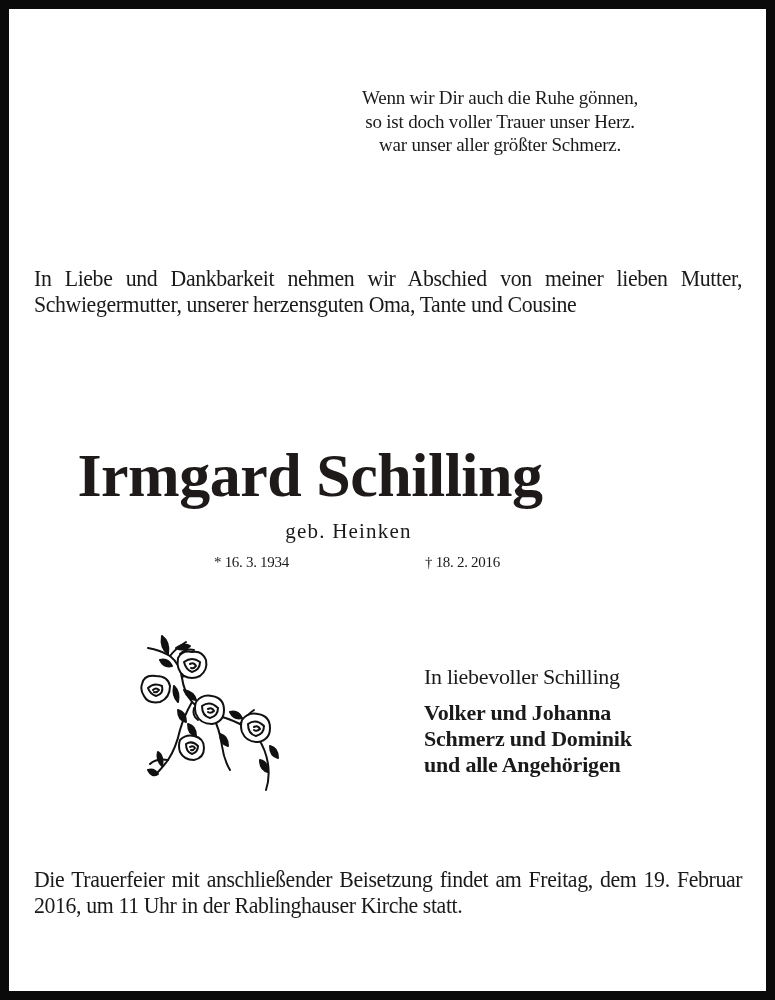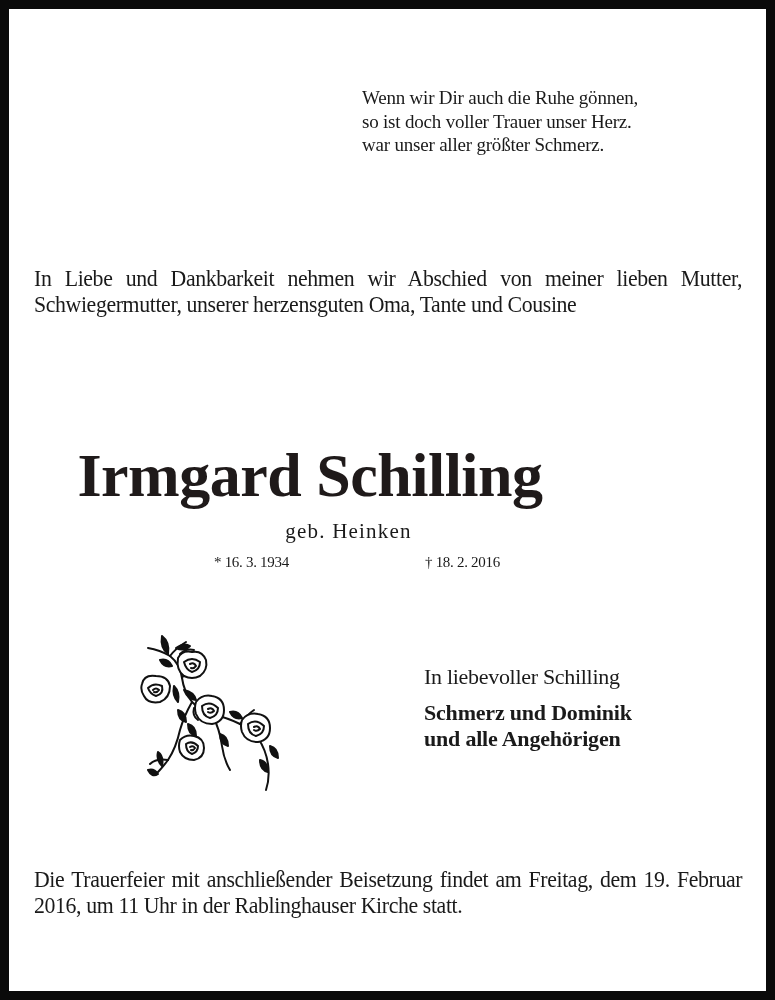--- a/index.html
+++ b/index.html
@@ -26,20 +26,21 @@
       background: #ffffff;
     }
     .poem {
       position: absolute;
       left: 362px;
       top: 86px;
       font-size: 19px;
       line-height: 23.5px;
       letter-spacing: -0.2px;
       white-space: nowrap;
+      text-align: center;
     }
     .poem div { margin: 0; }
     .intro {
       position: absolute;
       left: 34px;
       top: 266px;
       width: 708px;
       font-size: 22.5px;
       line-height: 26px;
       text-align: justify;
@@ -195,17 +196,18 @@
       <path d="M-12 -8 Q-6 -14 2 -12 Q12 -10 12 0 Q12 10 2 12 Q-8 12 -12 4 Q-14 -2 -12 -8 Z" fill="#fff"></path>
       <path d="M-6 -4 Q0 -8 6 -2 Q6 4 0 6 Q-6 4 -6 -4 Z"></path>
       <path d="M-2 -1 Q1 -3 3 0 Q1 3 -1 2"></path>
     </g>
   </svg>
 </div>
 
 <div class="memory">In liebevoller Schilling</div>
 
 <div class="mourners">
+  <div>Volker und Johanna</div>
   <div>Schmerz und Dominik</div>
   <div>und alle Angehörigen</div>
 </div>
 
 <div class="ceremony">Die Trauerfeier mit anschließender Beisetzung findet am Freitag, dem 19. Februar 2016, um 11 Uhr in der Rablinghauser Kirche statt.</div>
 
 </body></html>

